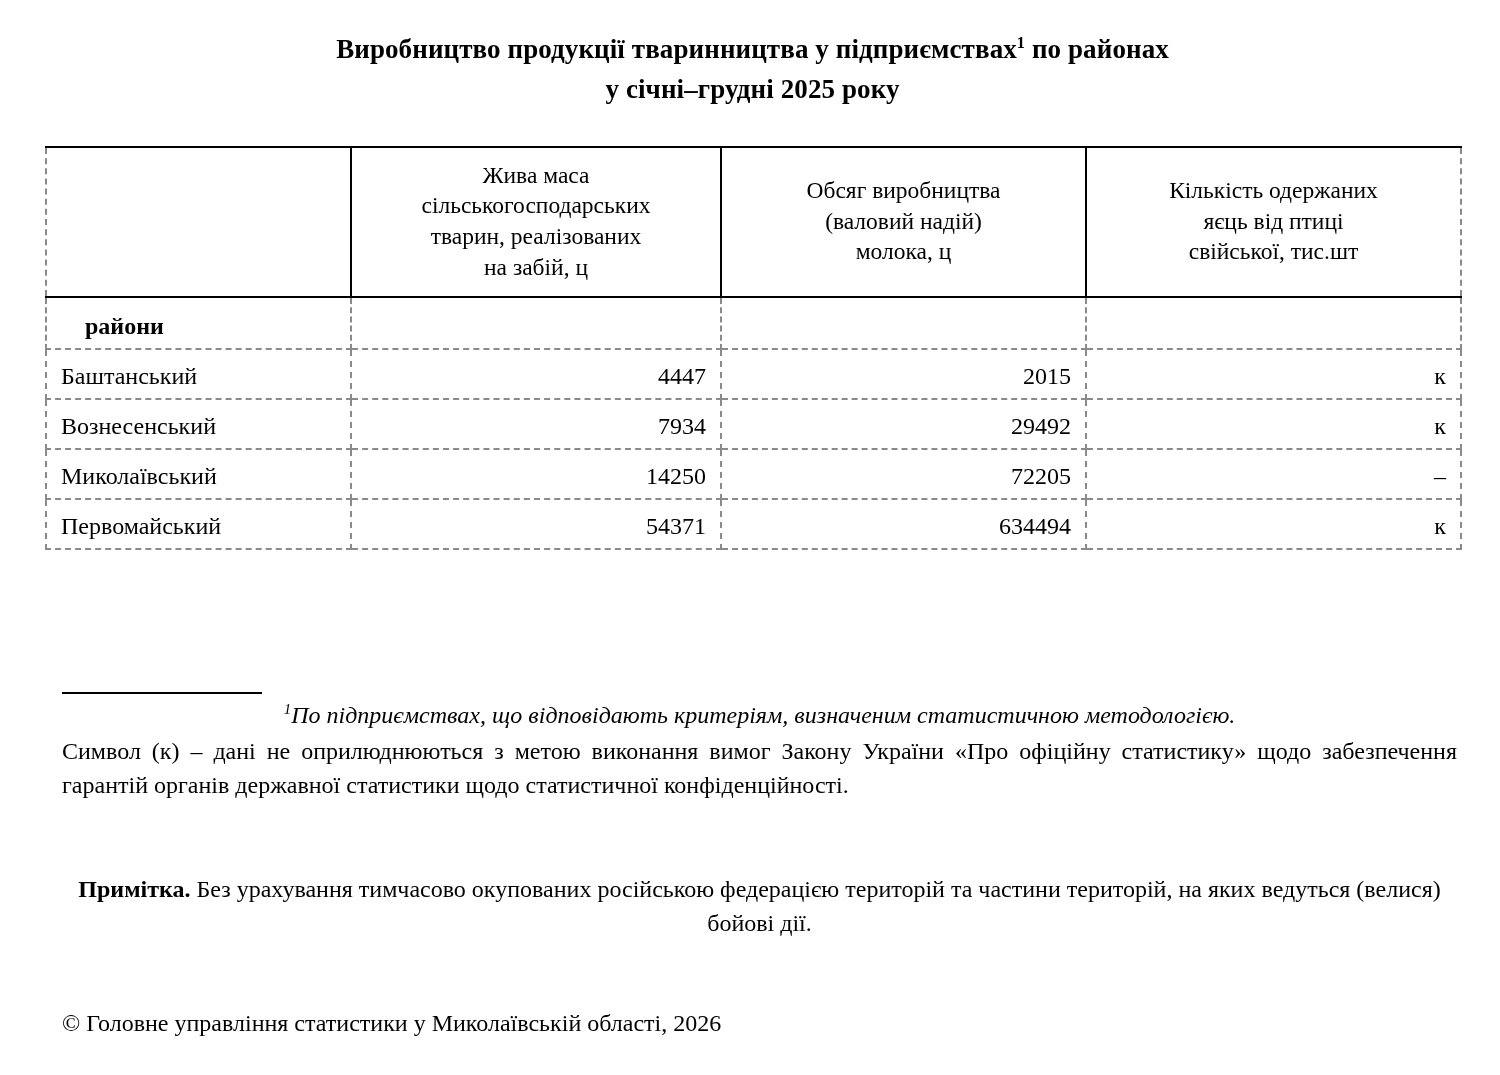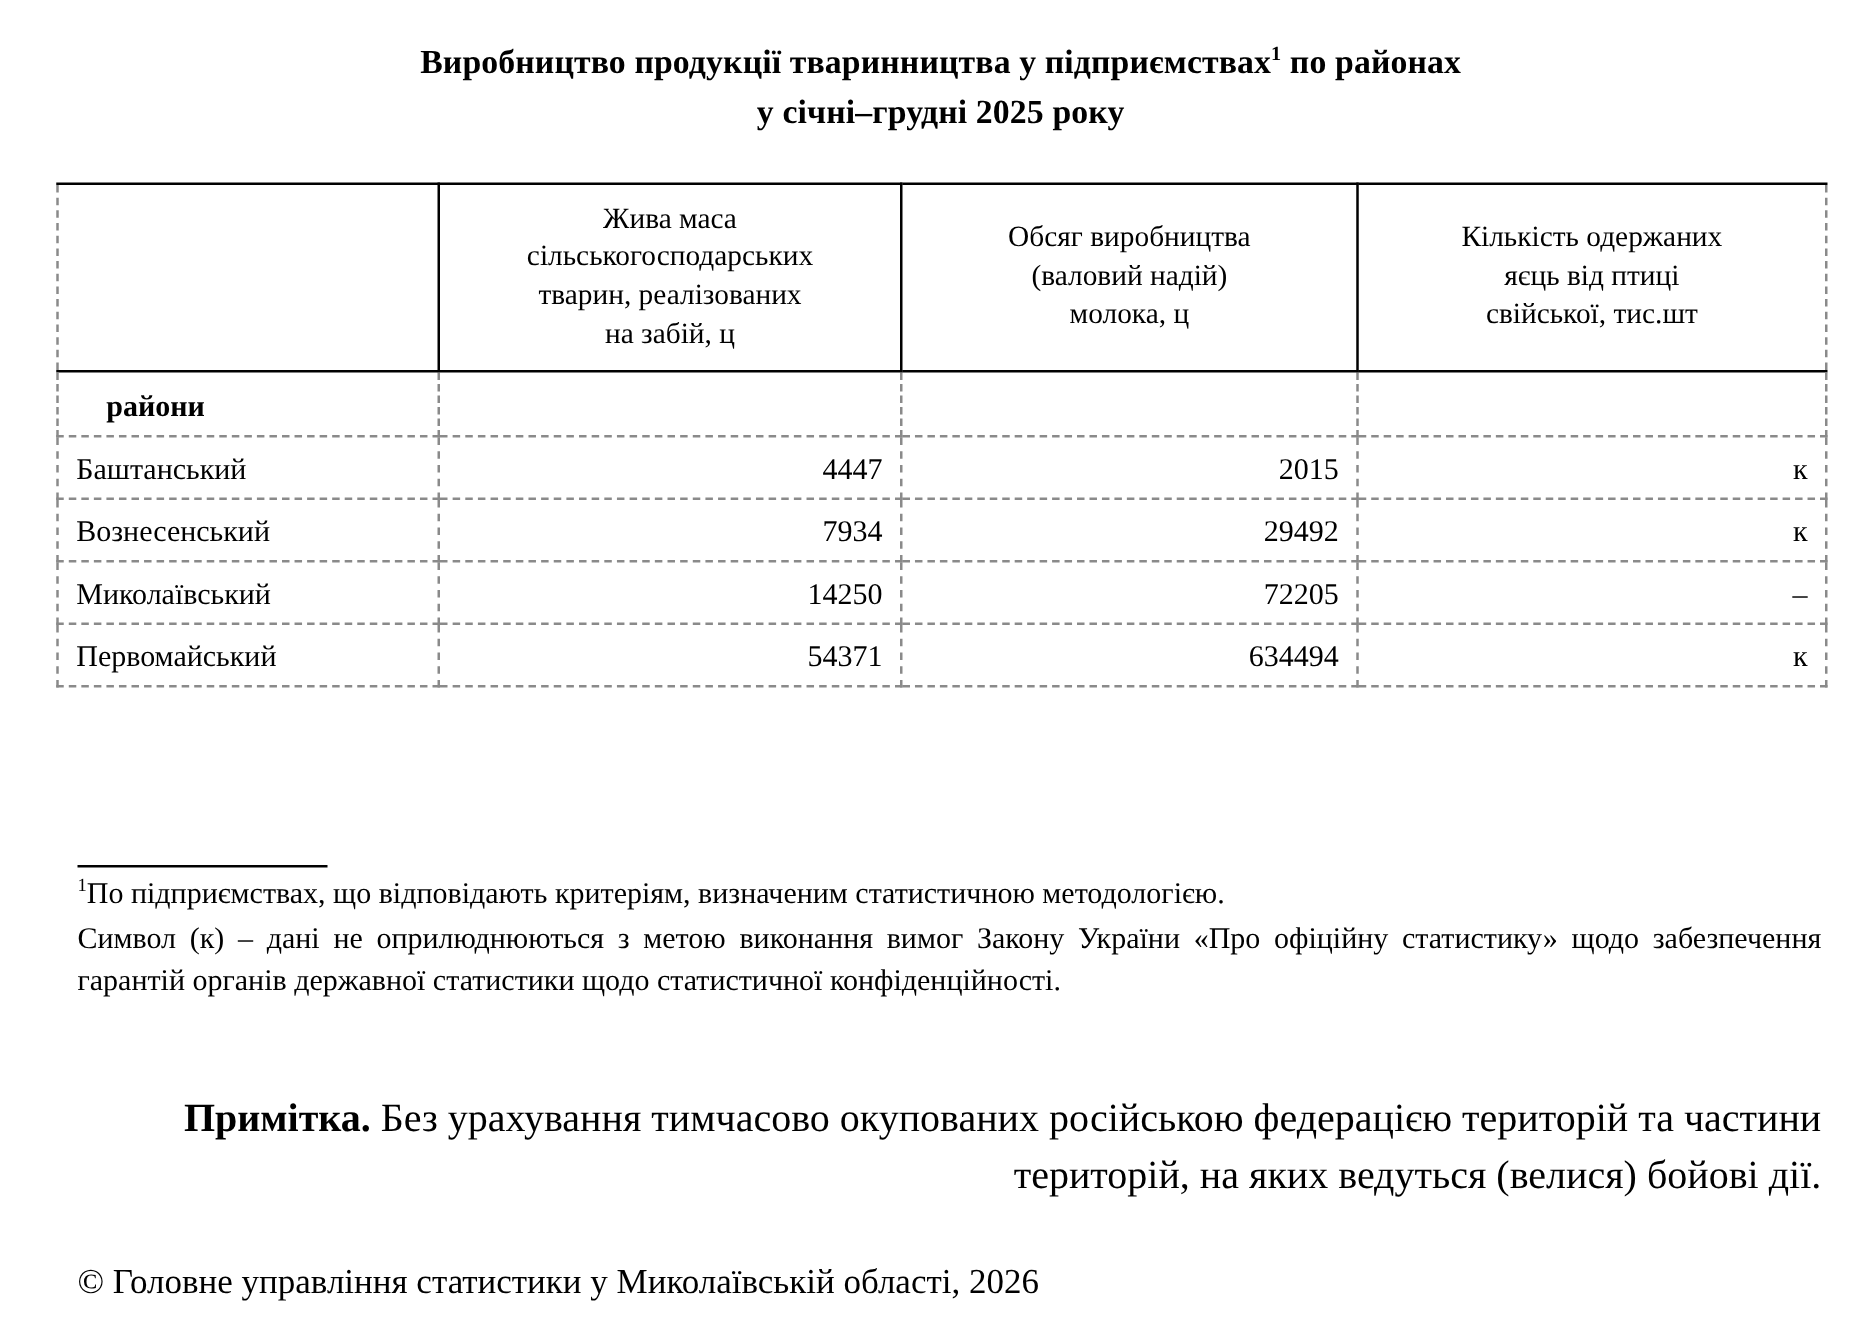--- a/index.html
+++ b/index.html
@@ -135,54 +135,55 @@
   }
   .footnotes {
     position: absolute;
     left: 62px;
     top: 698px;
     width: 1395px;
     font-size: 24px;
     line-height: 1.42;
   }
   .fn-line-1 {
-    text-align: left;
+    text-align: center;
+    font-style: italic;
   }
   .fn-line-1 sup {
     font-size: 0.62em;
     vertical-align: super;
     line-height: 0;
   }
   .fn-para {
     text-align: justify;
     text-justify: inter-word;
     margin-top: 2px;
   }
 
   
   .note-block {
     position: absolute;
     left: 62px;
     top: 872px;
     width: 1395px;
-    font-size: 32px;
+    font-size: 24px;
     line-height: 1.42;
-    text-align: right;
+    text-align: center;
   }
   .note-block .note-label {
     font-weight: bold;
   }
 
   
   .copyright {
     position: absolute;
     left: 62px;
     top: 1008px;
     width: 1395px;
-    font-size: 28px;
+    font-size: 24px;
     line-height: 1.3;
   }
 </style>
 </head>
 <body>
 
 <div class="page">
 
   <div class="title-block">
     <span>Виробництво продукції тваринництва у підприємствах</span><sup>1</sup><span> по районах</span><br>

